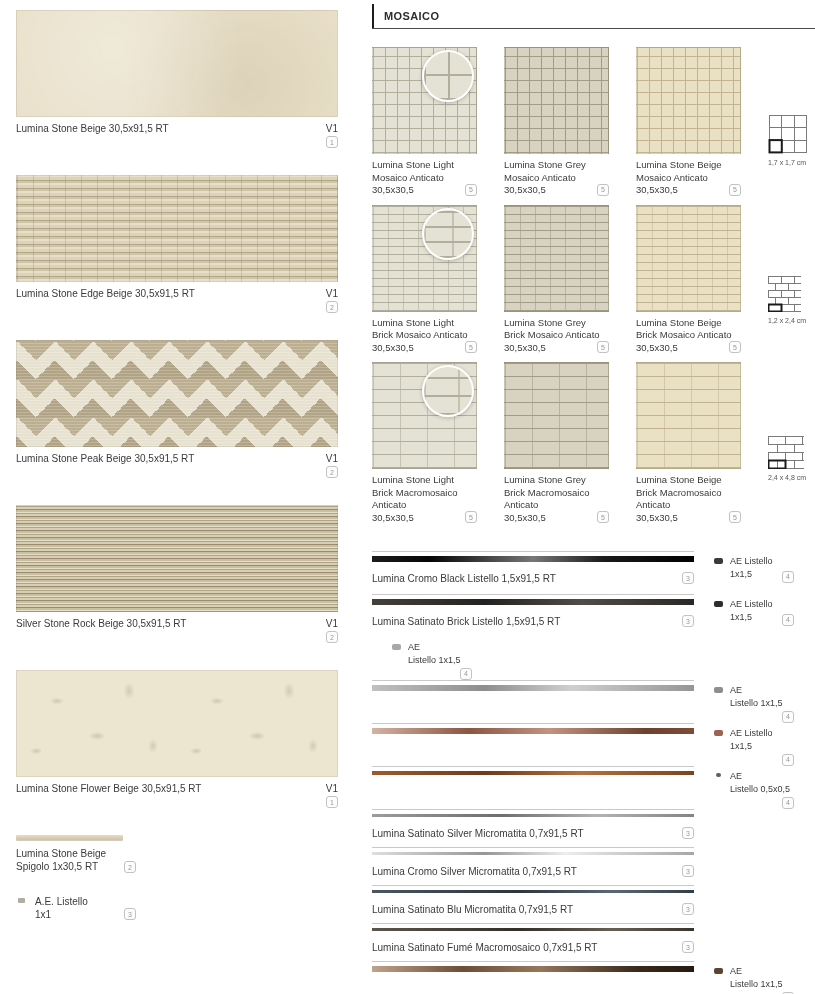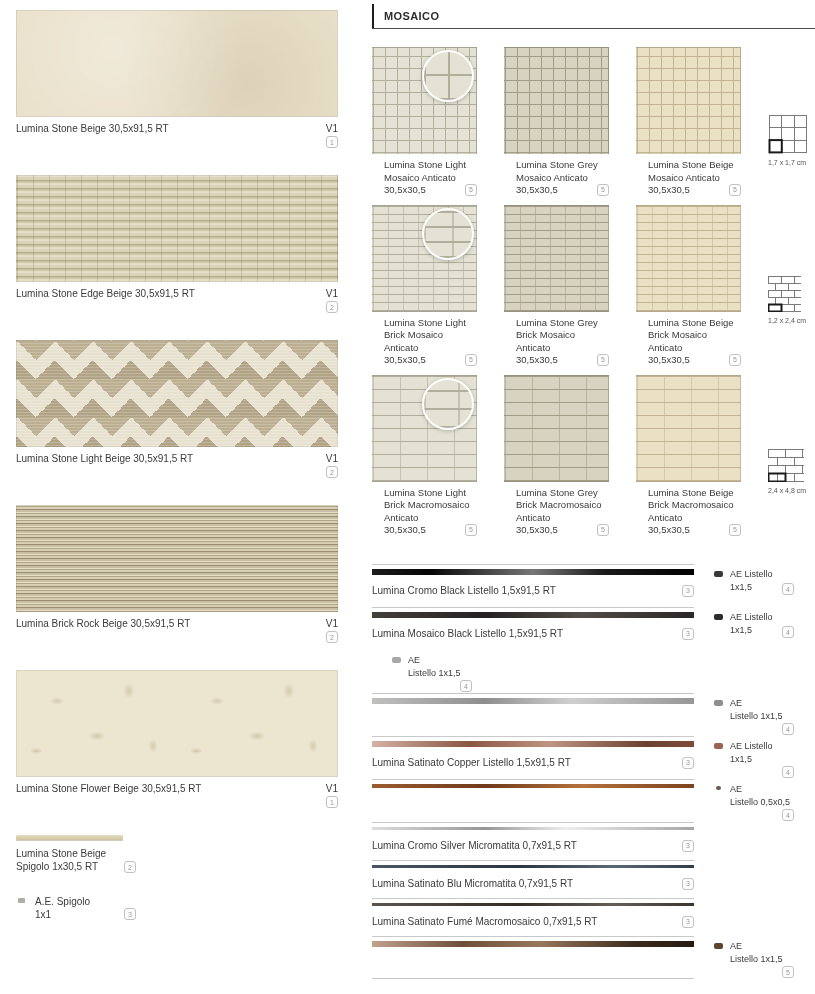--- a/index.html
+++ b/index.html
@@ -56,21 +56,21 @@
   
   .right-col{position:absolute;left:372px;top:4px;width:443px;}
   .mosaico-header{border-left:2px solid #1d1d1d;padding-left:10px;height:24px;
       display:flex;align-items:center;font-size:11px;font-weight:bold;color:#2d2d2d;letter-spacing:0.4px;}
   .header-rule{border-bottom:1px solid #4a4a4a;}
 
   .mosaic-row{display:flex;margin-top:8px;}
   .mosaic-row.first{margin-top:18px;}
   .mosaic-cell{width:105px;margin-right:27px;}
   .mosaic-swatch{position:relative;width:103px;height:105px;border:1px solid rgba(0,0,0,0.06);}
-  .mosaic-caption{position:relative;margin-top:5px;font-size:9.5px;line-height:12.5px;color:#3a3a3a;margin-left:12px;}
+  .mosaic-caption{position:relative;margin-top:5px;font-size:9.5px;line-height:12.5px;color:#3a3a3a;}
   .mosaic-caption .badge{position:absolute;right:0;bottom:1px;}
 
   .v-light{--b:#e4e2d4;--g:#b2ae9c;--gl:#c6c2b2;}
   .v-grey{--b:#d7d3c0;--g:#a29c86;--gl:#b8b29e;}
   .v-beige{--b:#eae0c4;--g:#c2b492;--gl:#d4c8a8;}
   .tex-mosaico{background-color:var(--b);background-image:
      repeating-linear-gradient(0deg,var(--g) 0 1px,transparent 1px 12px),
      repeating-linear-gradient(90deg,var(--g) 0 1px,transparent 1px 12px);}
   .tex-brick{background-color:var(--b);background-image:
      repeating-linear-gradient(0deg,var(--g) 0 1px,transparent 1px 8px),
@@ -151,31 +151,31 @@
           <span>Lumina Stone Edge Beige 30,5x91,5 RT</span>
           <span>V1</span>
         </div>
         <div class="tile-badge-row">
           <span class="badge">2</span>
         </div>
       </div>
       <div class="tile-block">
         <div class="tile-img tile-peak"></div>
         <div class="tile-caption">
-          <span>Lumina Stone Light Beige 30,5x91,5 RT</span>
+          <span>Lumina Stone Peak Beige 30,5x91,5 RT</span>
           <span>V1</span>
         </div>
         <div class="tile-badge-row">
           <span class="badge">2</span>
         </div>
       </div>
       <div class="tile-block">
         <div class="tile-img tile-rock"></div>
         <div class="tile-caption">
-          <span>Lumina Brick Rock Beige 30,5x91,5 RT</span>
+          <span>Silver Stone Rock Beige 30,5x91,5 RT</span>
           <span>V1</span>
         </div>
         <div class="tile-badge-row">
           <span class="badge">2</span>
         </div>
       </div>
       <div class="tile-block">
         <div class="tile-img tile-flower"></div>
         <div class="tile-caption">
           <span>Lumina Stone Flower Beige 30,5x91,5 RT</span>
@@ -188,21 +188,21 @@
       <div class="spigolo-block">
         <div class="spigolo-strip"></div>
         <div class="spigolo-caption">
           <div>Lumina Stone Beige</div>
           <div>Spigolo 1x30,5 RT</div>
           <span class="badge">2</span>
         </div>
       </div>
       <div class="ae-spigolo">
         <span class="sq"></span>
-        <div>A.E. Spigolo</div>
+        <div>A.E. Listello</div>
         <div>1x1</div>
         <span class="badge">3</span>
       </div>
     </div>
   <div class="right-col">
     <div class="mosaico-header">
       <span>MOSAICO</span>
     </div>
     <div class="header-rule"></div>
     <div id="mosaicRows">
@@ -385,21 +385,21 @@
                 <div>1x1,5</div>
                 <div class="ae-badge-row"><span class="badge ae-badge">4</span></div>
               </div>
             </div>
           </div>
         </div>
         <div class="listello-row row-tall">
           <div class="l-left">
             <div class="strip strip-satinato-black"></div>
             <div class="l-label-row">
-              <span>Lumina Mosaico Black Listello 1,5x91,5 RT</span>
+              <span>Lumina Satinato Brick Listello 1,5x91,5 RT</span>
               <span class="badge">3</span>
             </div>
           </div>
           <div class="l-right">
             <div class="ae-item inline-badge">
               <span class="ae-icon" style="background:#2e2c2a"></span>
               <div class="ae-text">
                 <div>AE Listello</div>
                 <div>1x1,5</div>
                 <div class="ae-badge-row"><span class="badge ae-badge">4</span></div>
@@ -430,24 +430,20 @@
                 <div>AE</div>
                 <div>Listello 1x1,5</div>
                 <div class="ae-badge-row"><span class="badge ae-badge">4</span></div>
               </div>
             </div>
           </div>
         </div>
         <div class="listello-row row-tall">
           <div class="l-left">
             <div class="strip strip-satinato-copper"></div>
-            <div class="l-label-row">
-              <span>Lumina Satinato Copper Listello 1,5x91,5 RT</span>
-              <span class="badge">3</span>
-            </div>
           </div>
           <div class="l-right">
             <div class="ae-item">
               <span class="ae-icon" style="background:#9a6450"></span>
               <div class="ae-text">
                 <div>AE Listello</div>
                 <div>1x1,5</div>
                 <div class="ae-badge-row"><span class="badge ae-badge">4</span></div>
               </div>
             </div>
@@ -462,20 +458,27 @@
               <span class="ae-icon tiny" style="background:#6a5f55"></span>
               <div class="ae-text">
                 <div>AE</div>
                 <div>Listello 0,5x0,5</div>
                 <div class="ae-badge-row"><span class="badge ae-badge">4</span></div>
               </div>
             </div>
           </div>
         </div>
         <div class="listello-row row-thin">
+          <div class="l-left">
+            <div class="strip strip-silver-micro"></div>
+            <div class="l-label-row">
+              <span>Lumina Satinato Silver Micromatita 0,7x91,5 RT</span>
+              <span class="badge">3</span>
+            </div>
+          </div>
           <div class="l-right"></div>
         </div>
         <div class="listello-row row-thin">
           <div class="l-left">
             <div class="strip strip-cromo-silver-micro"></div>
             <div class="l-label-row">
               <span>Lumina Cromo Silver Micromatita 0,7x91,5 RT</span>
               <span class="badge">3</span>
             </div>
           </div>

